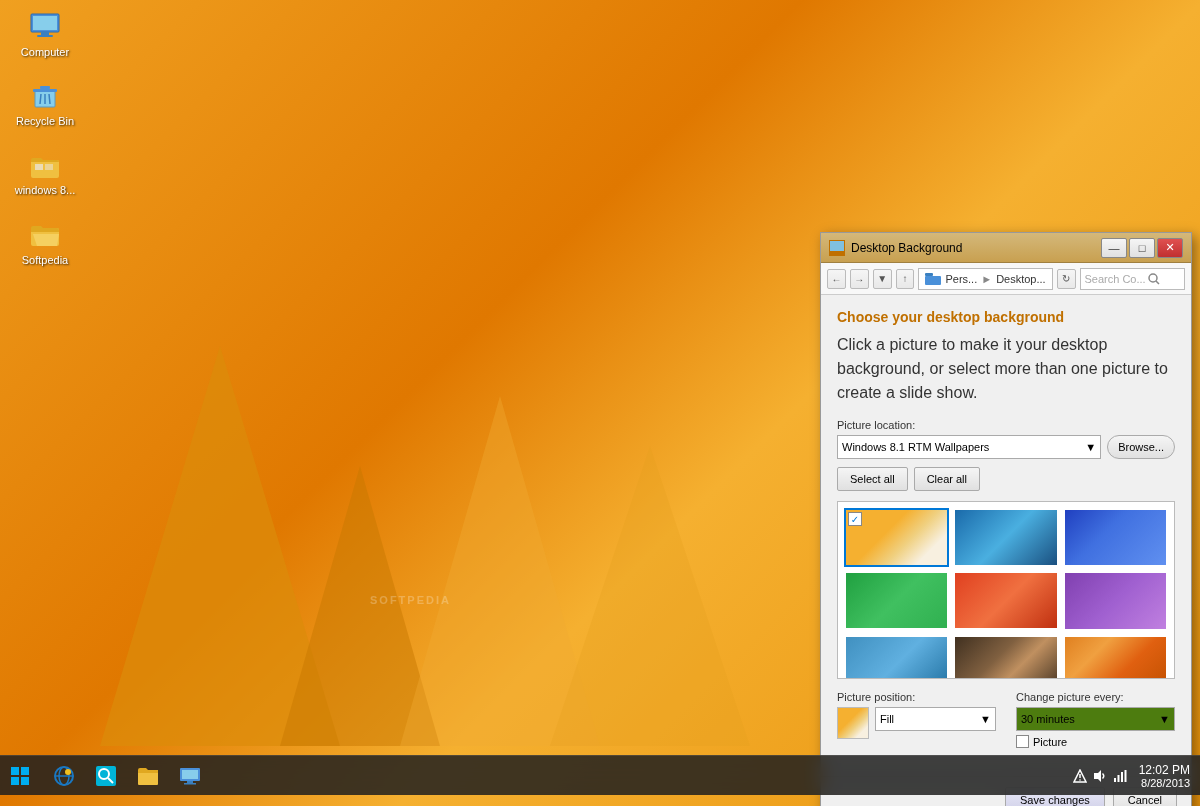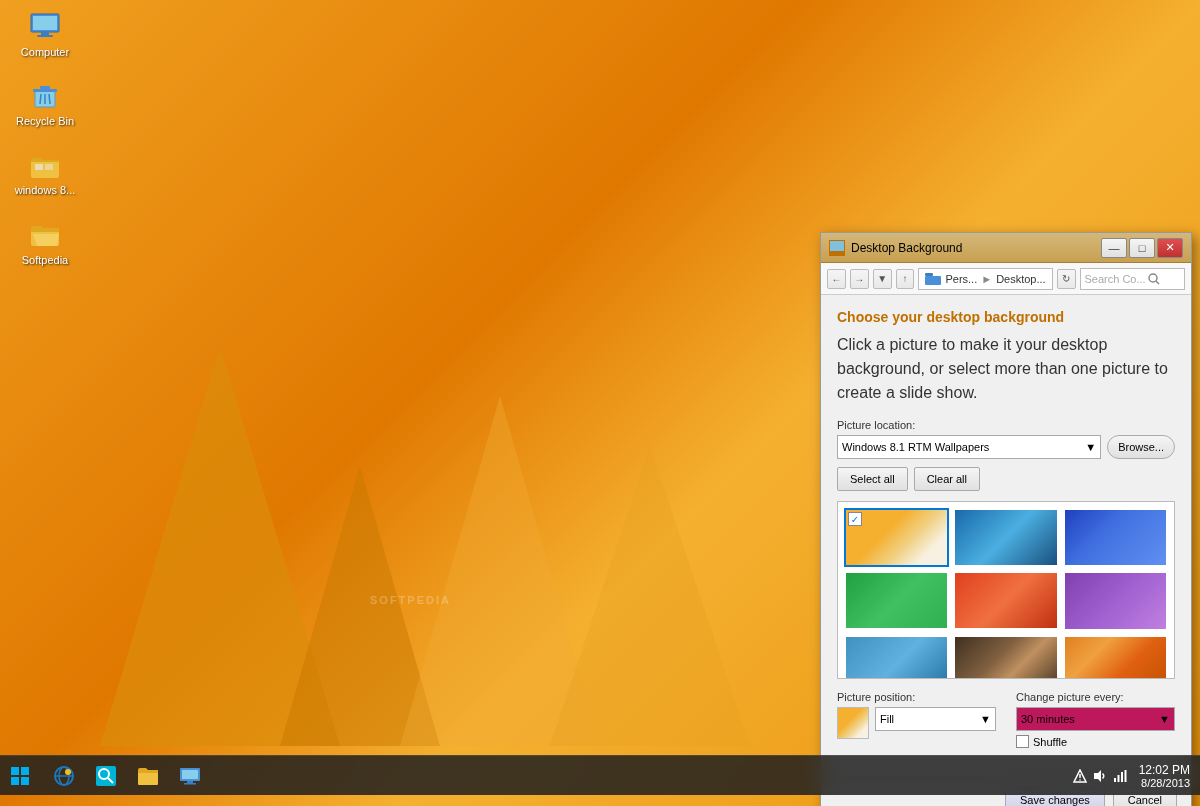--- a/index.html
+++ b/index.html
@@ -413,21 +413,21 @@
       font-size: 11px;
       padding: 0 4px;
       display: flex;
       align-items: center;
       justify-content: space-between;
     }
     .change-every-select {
       flex: 1;
       height: 24px;
       border: 1px solid #aaa;
-      background: #be185d;
+      background: #4d7c0f;
       font-size: 11px;
       padding: 0 4px;
       display: flex;
       align-items: center;
       justify-content: space-between;
     }
     .shuffle-check {
       display: flex;
       align-items: center;
       gap: 4px;
@@ -639,21 +639,21 @@
         </div>
 
         <div class="option-group">
           <div class="option-label">Change picture every:</div>
           <div class="change-every-select">
             <span>30 minutes</span>
             <span>▼</span>
           </div>
           <div class="shuffle-check">
             <div class="checkbox"></div>
-            <span>Shuffle</span>
+            <span>Picture</span>
           </div>
         </div>
       </div>
     </div>
 
     <div class="dialog-footer">
       <button class="footer-btn primary">Save changes</button>
       <button class="footer-btn">Cancel</button>
     </div>
   </div>

